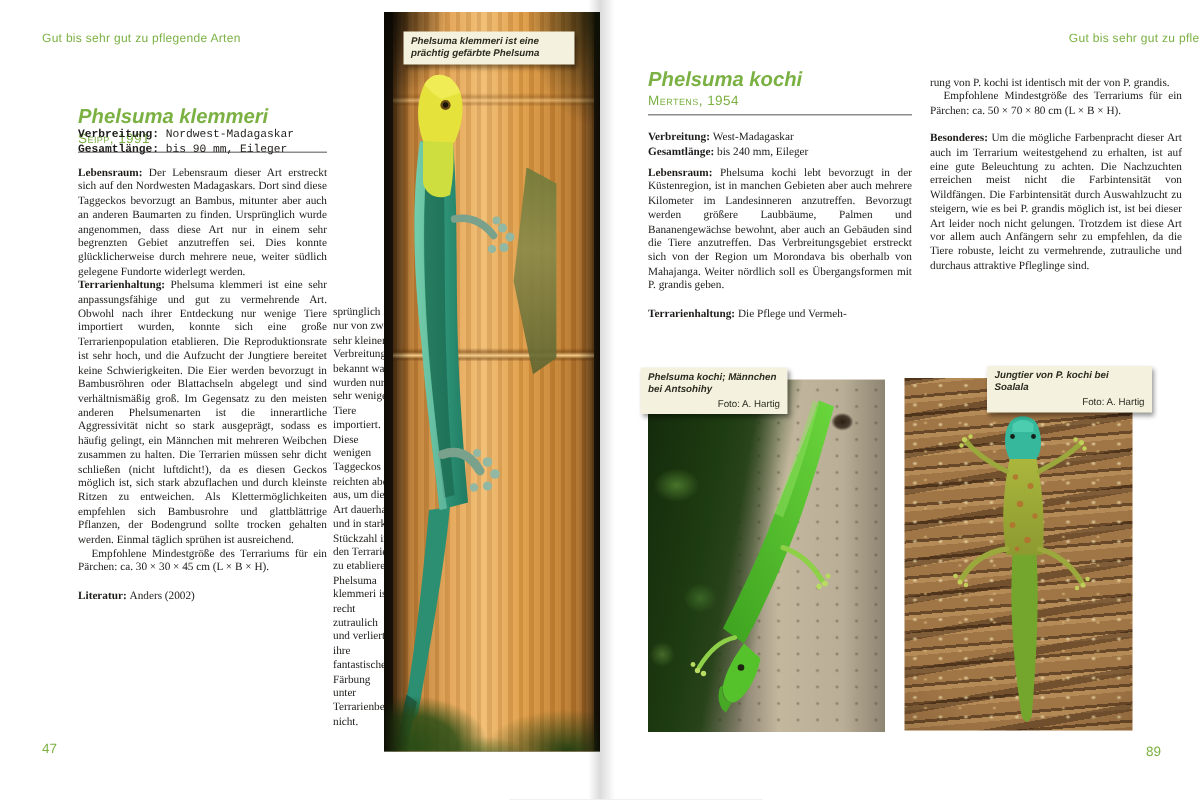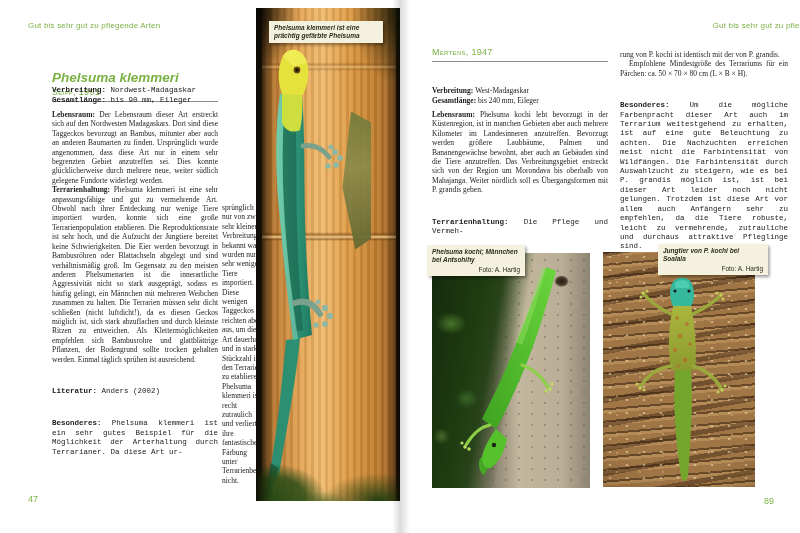--- a/index.html
+++ b/index.html
@@ -30,21 +30,21 @@
   .info{position:absolute;top:86px;font:400 7.5px/9.6px "Liberation Serif",serif;}
   .info-left{left:52px;width:166px;font-family:Liberation Mono, monospace;} .info-right{left:32px;width:176px;}
   .info p{margin:0;}
 
   .col{position:absolute;font:400 7.5px/9.4px "Liberation Serif",serif;text-align:justify;hyphens:auto;}
   .col-main-left{left:52px;top:110px;width:166px;height:380px;}
   .col-sidebar{left:222px;top:203px;width:42px;text-align:left;}
   .col-r1{left:32px;top:110px;width:176px;height:132px;}
   .col-r2{left:220px;top:50px;width:168px;height:196px;}
   .para{margin:0;}
-  .para.gap{margin-top:23px;font-family:Liberation Mono, monospace;}
+  .para.gap{margin-top:9px;}
   .para.indent{text-indent:9px;}
   .para b{font-weight:700;}
 
   .pagenum{position:absolute;font:400 9px "Liberation Sans",sans-serif;color:var(--green);}
   .pn-left{left:28px;top:494px;} .pn-right{left:364px;top:496px;}
 
   .photo{position:absolute;overflow:visible;}
   .photo .ph-frame{position:absolute;inset:0;overflow:hidden;}
 
   
@@ -130,22 +130,22 @@
     </div>
 
     <div class="info info-left">
         <p class="para"><b>Verbreitung: </b>Nordwest-Madagaskar</p>
         <p class="para"><b>Gesamtlänge: </b>bis 90 mm, Eileger</p>
       </div>
 
     <div class="col col-main-left">
         <p class="para"><b>Lebensraum: </b>Der Lebensraum dieser Art erstreckt sich auf den Nordwesten Madagaskars. Dort sind diese Taggeckos bevorzugt an Bambus, mitunter aber auch an anderen Baumarten zu finden. Ursprünglich wurde angenommen, dass diese Art nur in einem sehr begrenzten Gebiet anzutreffen sei. Dies konnte glücklicherweise durch mehrere neue, weiter südlich gelegene Fundorte widerlegt werden.</p>
         <p class="para"><b>Terrarienhaltung: </b>Phelsuma klemmeri ist eine sehr anpassungsfähige und gut zu vermehrende Art. Obwohl nach ihrer Entdeckung nur wenige Tiere importiert wurden, konnte sich eine große Terrarienpopulation etablieren. Die Reproduktionsrate ist sehr hoch, und die Aufzucht der Jungtiere bereitet keine Schwierigkeiten. Die Eier werden bevorzugt in Bambusröhren oder Blattachseln abgelegt und sind verhältnismäßig groß. Im Gegensatz zu den meisten anderen Phelsumenarten ist die innerartliche Aggressivität nicht so stark ausgeprägt, sodass es häufig gelingt, ein Männchen mit mehreren Weibchen zusammen zu halten. Die Terrarien müssen sehr dicht schließen (nicht luftdicht!), da es diesen Geckos möglich ist, sich stark abzuflachen und durch kleinste Ritzen zu entweichen. Als Klettermöglichkeiten empfehlen sich Bambusrohre und glattblättrige Pflanzen, der Bodengrund sollte trocken gehalten werden. Einmal täglich sprühen ist ausreichend.</p>
+        <p class="para indent">Empfohlene Mindestgröße des Terrariums für ein Pärchen: ca. 30 × 30 × 45 cm (L × B × H).</p>
         <p class="para gap"><b>Literatur: </b>Anders (2002)</p>
-        <p class="para gap"><b>Besonderes: </b>Phelsuma klemmeri ist ein sehr gutes Beispiel für die Möglichkeit der Arterhaltung durch Terrarianer. Da diese Art ur-</p>
       </div>
 
     <div class="col col-sidebar">sprünglich nur von zwei sehr kleinen Verbreitungsgebieten bekannt war, wurden nur sehr wenige Tiere importiert. Diese wenigen Taggeckos reichten aber aus, um diese Art dauerhaft und in starker Stückzahl in den Terrarien zu etablieren. Phelsuma klemmeri ist recht zutraulich und verliert ihre fantastische Färbung unter Terrarienbedingungen nicht.</div>
 
     <div class="photo photo-a">
       <div class="ph-frame">
         <div class="pa-bamboo"></div>
         <div class="pa-node pa-node1"></div>
         <div class="pa-node pa-node2"></div>
         <div class="pa-shoot"></div>
@@ -193,21 +193,22 @@
     </div>
 
     <div class="pagenum pn-left">47</div>
   </div>
 
   <div class="page page-right">
 
     <div class="hdr hdr-right">Gut bis sehr gut zu pflegende Arten</div>
 
     <div class="title-block tb-right">
-      <div class="sp-author">Mertens, 1947</div>
+      <h1 class="sp-title">Phelsuma kochi</h1>
+      <div class="sp-author">Mertens, 1954</div>
       <hr class="title-rule">
     </div>
 
     <div class="info info-right">
         <p class="para"><b>Verbreitung: </b>West-Madagaskar</p>
         <p class="para"><b>Gesamtlänge: </b>bis 240 mm, Eileger</p>
       </div>
 
     <div class="col col-r1">
         <p class="para"><b>Lebensraum: </b>Phelsuma kochi lebt bevorzugt in der Küstenregion, ist in manchen Gebieten aber auch mehrere Kilometer im Landesinneren anzutreffen. Bevorzugt werden größere Laubbäume, Palmen und Bananengewächse bewohnt, aber auch an Gebäuden sind die Tiere anzutreffen. Das Verbreitungsgebiet erstreckt sich von der Region um Morondava bis oberhalb von Mahajanga. Weiter nördlich soll es Übergangsformen mit P. grandis geben.</p>

